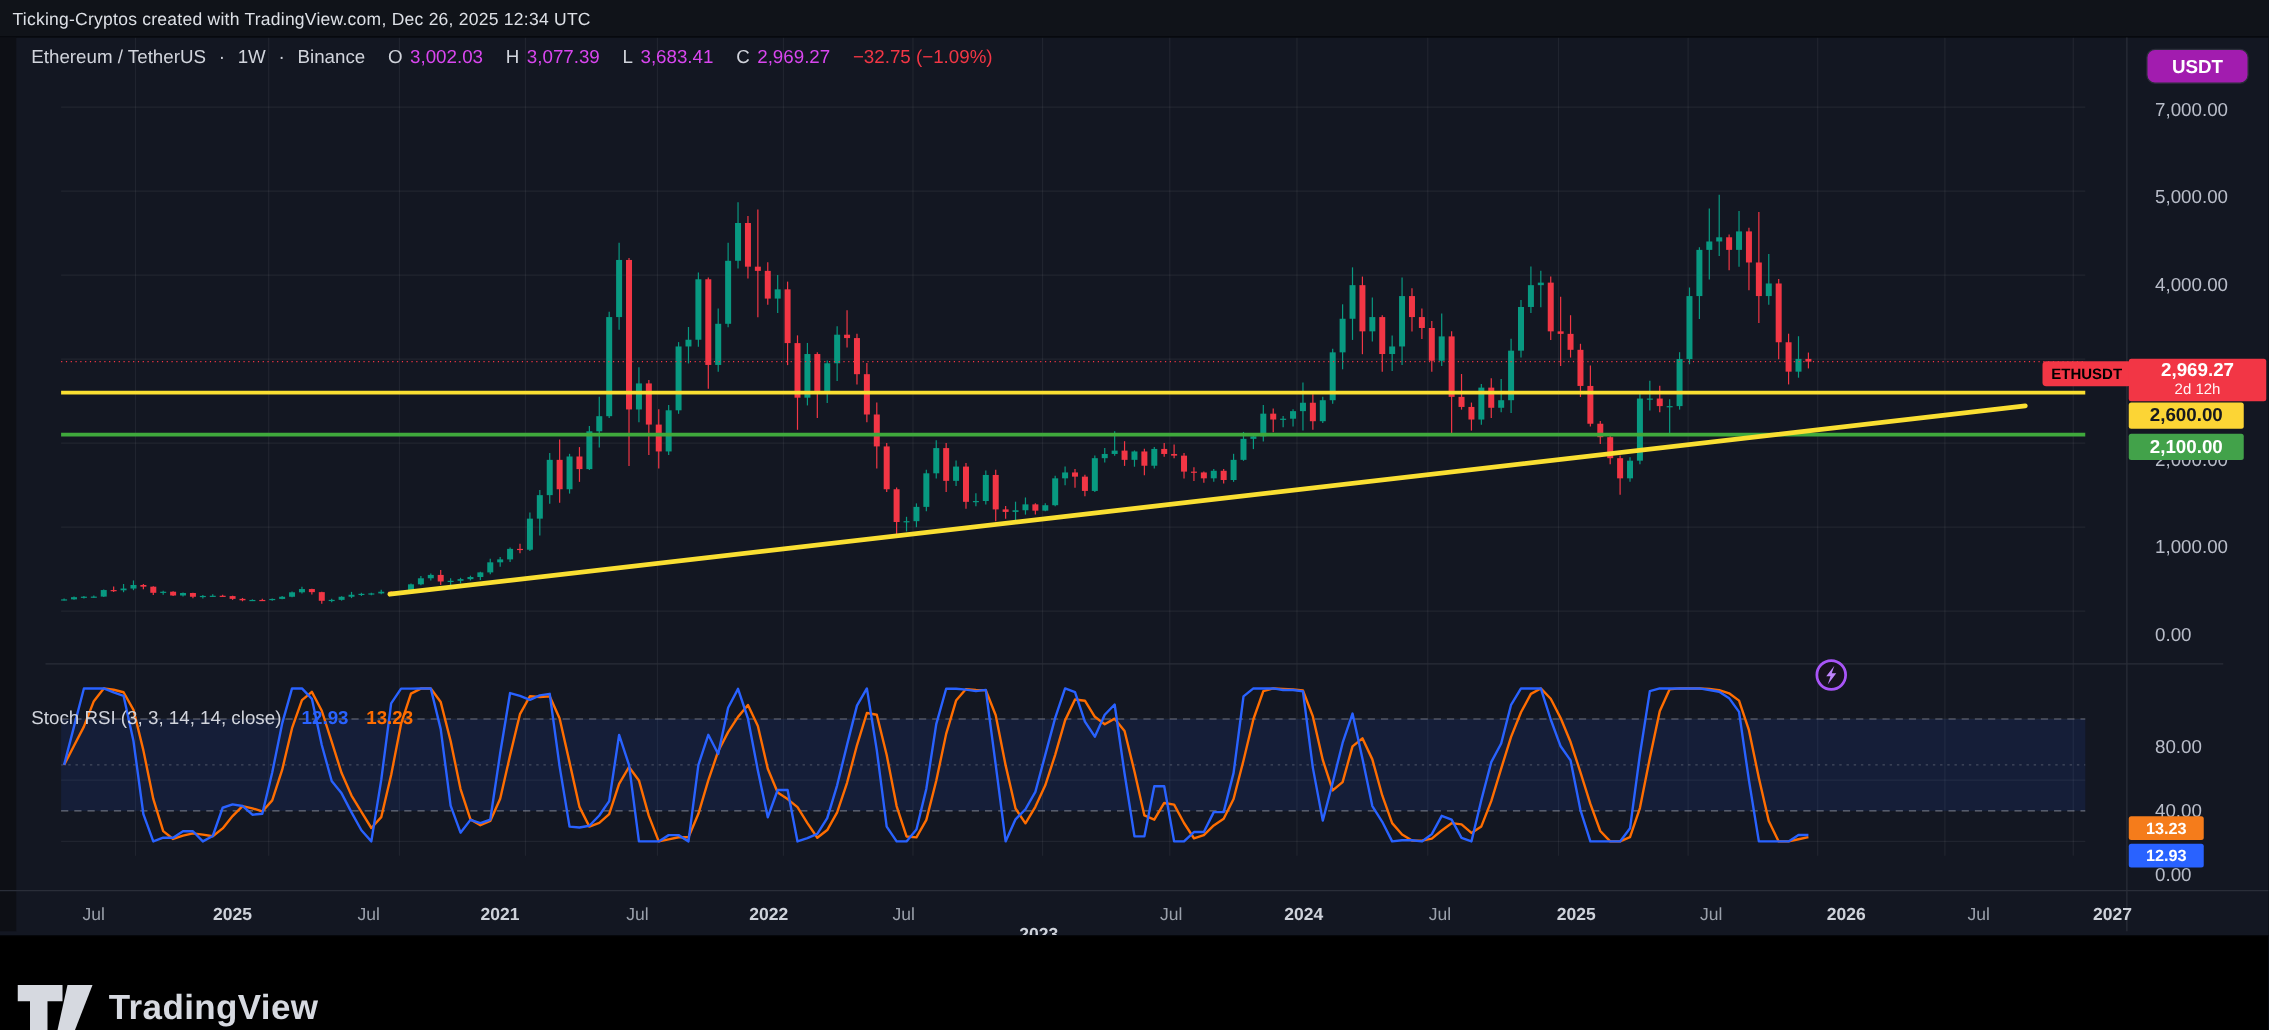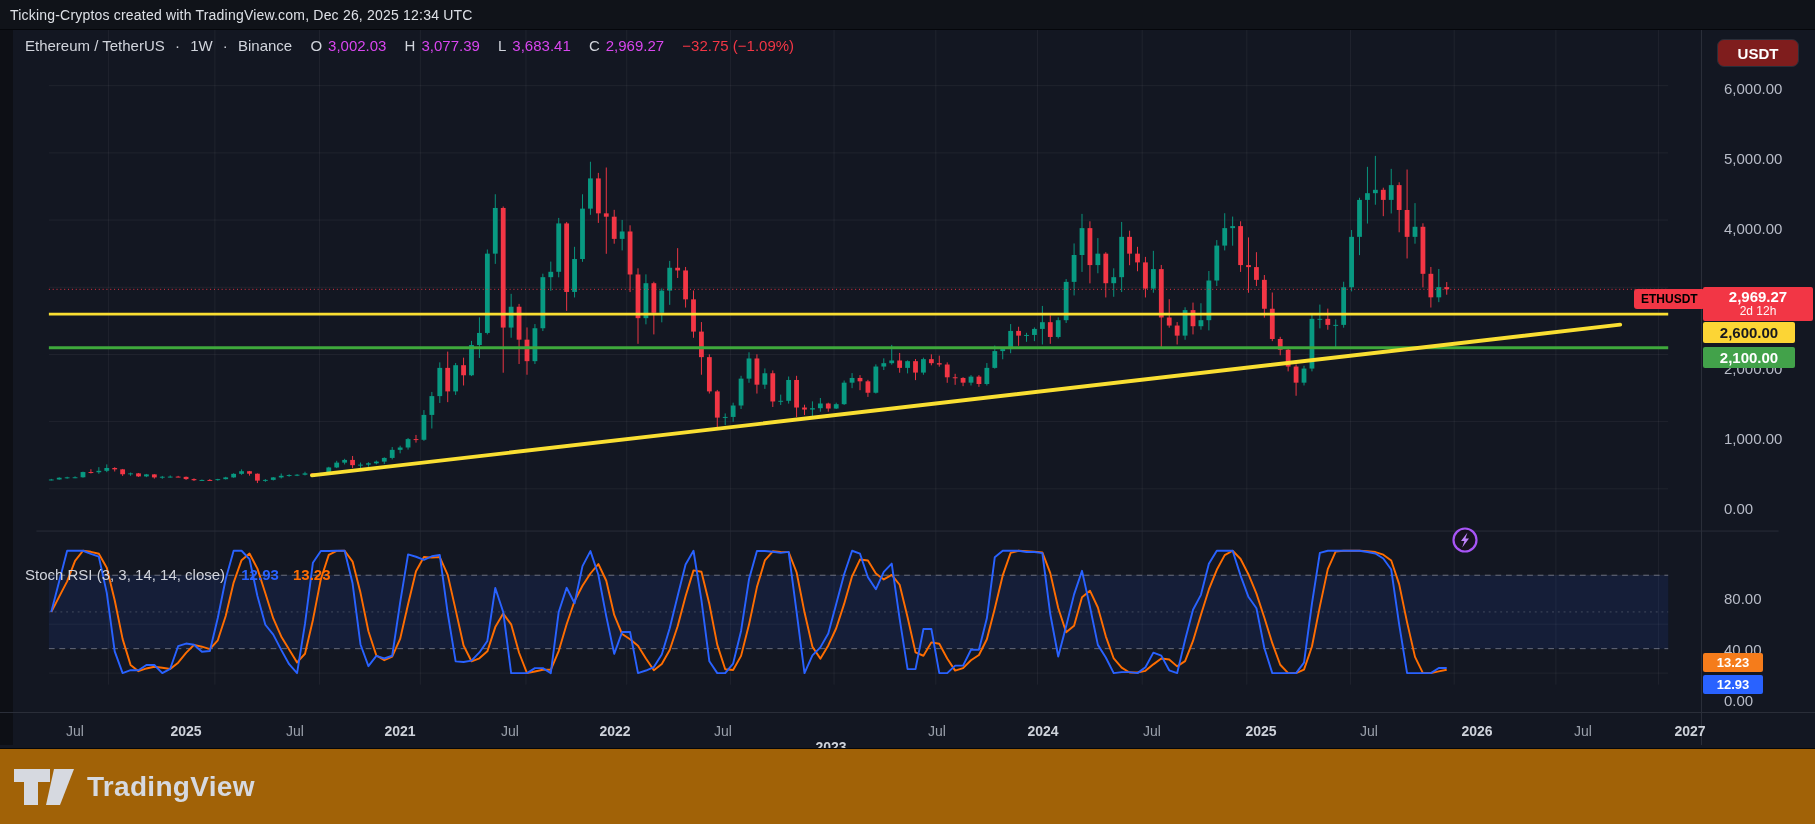--- a/index.html
+++ b/index.html
@@ -18,21 +18,21 @@
   .legend span{margin-right:6px;}
   .ohlc-letter{margin-left:8px;}
   .ohlc-val{color:#d946ef;margin-right:2px;}
   .change-val{color:#f23645;margin-left:8px;}
   .ind-legend{position:absolute;left:25px;top:566px;font-size:15px;color:#d1d4dc;white-space:nowrap;}
   .ind-k{color:#2962ff;margin-left:12px;font-weight:bold;}
   .ind-d{color:#ff6d00;margin-left:10px;font-weight:bold;}
   
   .scale-border{position:absolute;left:1701px;top:30px;width:1px;height:715px;background:#2a2e39;}
   .axis-border-h{position:absolute;left:0;top:712px;width:1815px;height:1px;background:#2a2e39;}
-  .usdt-btn{position:absolute;left:1717px;top:39px;width:82px;height:28px;background:#7f1d1d;
+  .usdt-btn{position:absolute;left:1717px;top:39px;width:82px;height:28px;background:#a21caf;
             border:1px solid #2a2e39;border-radius:7px;color:#fff;font-weight:bold;font-size:15px;
             display:flex;align-items:center;justify-content:center;cursor:pointer;}
   .tick-label{position:absolute;color:#b8bcc8;font-size:15px;transform:translateY(-50%);}
   .time-label{position:absolute;top:718px;height:26px;line-height:26px;color:#9aa0ab;
               font-size:14px;transform:translateX(-50%);}
   .time-label.major{color:#ced2da;font-weight:bold;}
   
   .eth-tag{position:absolute;left:1634px;top:289px;background:#f23645;color:#000000;font-size:12px;
            font-weight:bold;padding:3px 7px;border-radius:3px;}
   .price-badge{position:absolute;left:1703px;top:287px;width:110px;background:#f23645;color:#fff;
@@ -41,22 +41,22 @@
   .price-badge .pb-count{font-size:12px;line-height:13px;opacity:.95;}
   .lvl-badge{position:absolute;left:1703px;width:92px;height:21px;border-radius:2px;font-size:15px;
              font-weight:bold;display:flex;align-items:center;justify-content:center;}
   .lvl-yellow{top:322px;background:#fcd535;color:#17191f;}
   .lvl-green{top:347px;background:#42a24a;color:#fff;}
   .stoch-badge{position:absolute;left:1703px;width:60px;height:19px;border-radius:2px;color:#fff;
                font-size:13px;font-weight:bold;display:flex;align-items:center;justify-content:center;}
   .sb-d{top:653px;background:#f57c1b;}
   .sb-k{top:675px;background:#2962ff;}
   
-  .footer{position:absolute;left:0;top:748px;width:1815px;height:76px;background:#a16207;
-          border-top:1px solid #05070b;display:flex;align-items:center;padding-left:14px;}
+  .footer{position:absolute;left:0;top:748px;width:1815px;height:76px;background:#000000;
+          border-top:1px solid #05070b;display:flex;align-items:flex-end;padding-left:14px;}
   .logo-wrap{display:flex;align-items:center;gap:11px;}
   .logo-text{color:#d6d9e0;font-size:28px;font-weight:bold;letter-spacing:.3px;}
   .boost{position:absolute;left:1451px;top:526px;width:28px;height:28px;cursor:pointer;}
 </style>
 </head>
 <body>
 
 <div id="app">
 
   <div class="topbar">
@@ -485,21 +485,21 @@
     <span class="ind-k">12.93</span>
     <span class="ind-d">13.23</span>
   </div>
 
   <div class="scale-border"></div>
   <div class="axis-border-h"></div>
 
   <div class="usdt-btn">USDT</div>
 
   <div id="price-ticks">
-      <div class="tick-label" style="left: 1724px; top: 88px;">6,000.00</div>
+      <div class="tick-label" style="left: 1724px; top: 88px;">7,000.00</div>
       <div class="tick-label" style="left: 1724px; top: 158px;">5,000.00</div>
       <div class="tick-label" style="left: 1724px; top: 228px;">4,000.00</div>
       <div class="tick-label" style="left: 1724px; top: 298px;">3,000.00</div>
       <div class="tick-label" style="left: 1724px; top: 368px;">2,000.00</div>
       <div class="tick-label" style="left: 1724px; top: 438px;">1,000.00</div>
       <div class="tick-label" style="left: 1724px; top: 508px;">0.00</div>
     </div>
   <div id="stoch-ticks">
       <div class="tick-label" style="left: 1724px; top: 598px;">80.00</div>
       <div class="tick-label" style="left: 1724px; top: 649px;">40.00</div>

